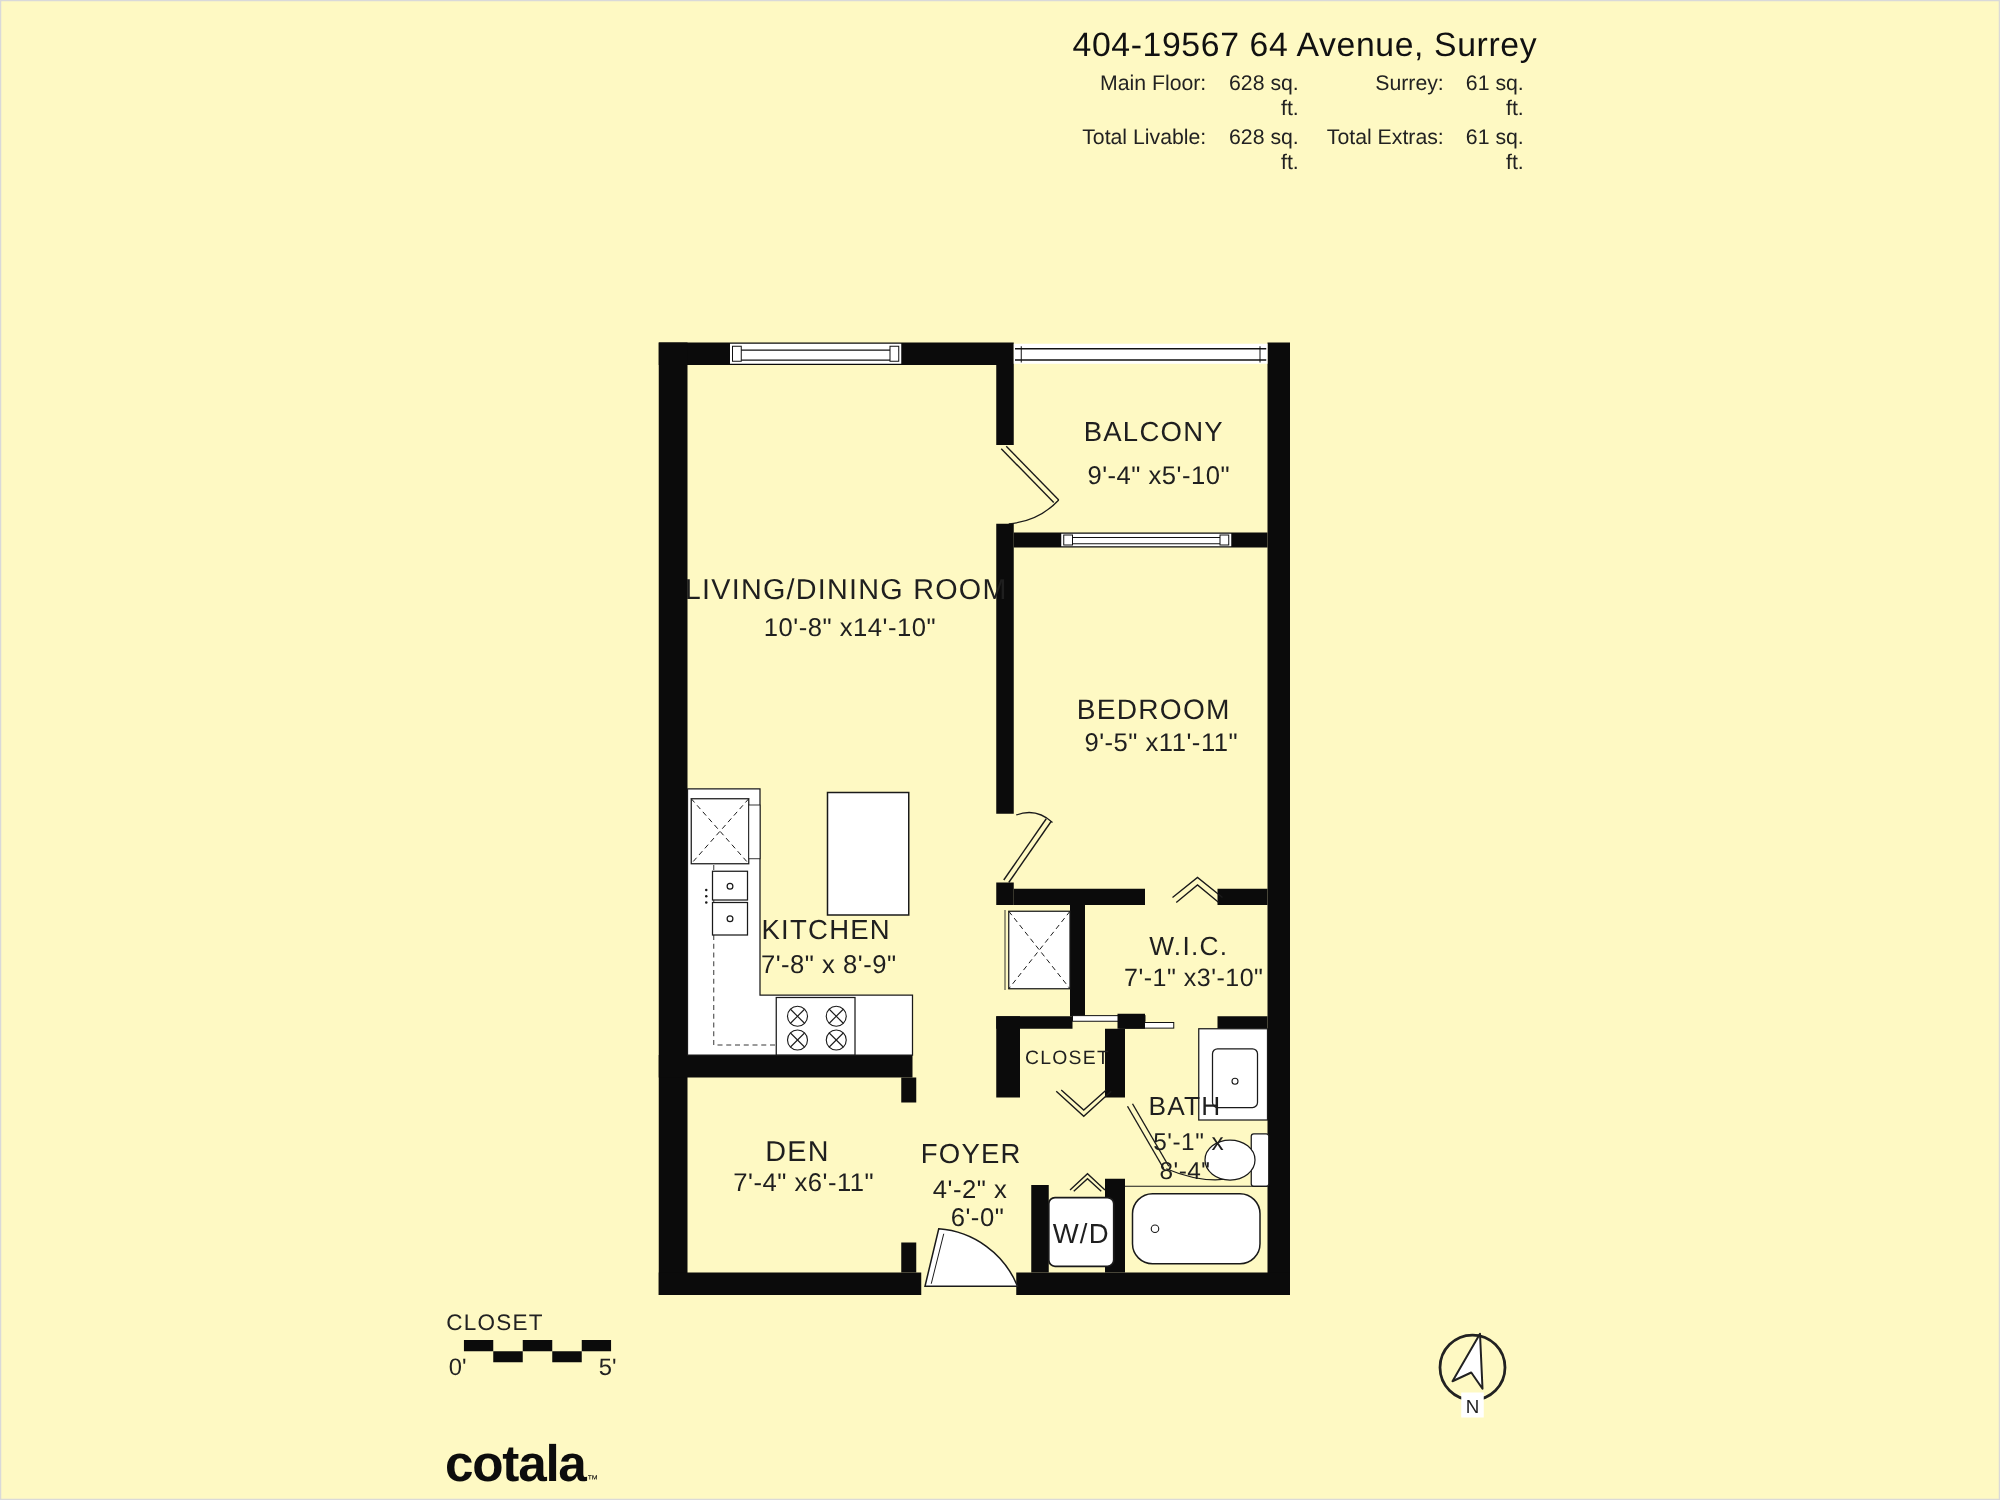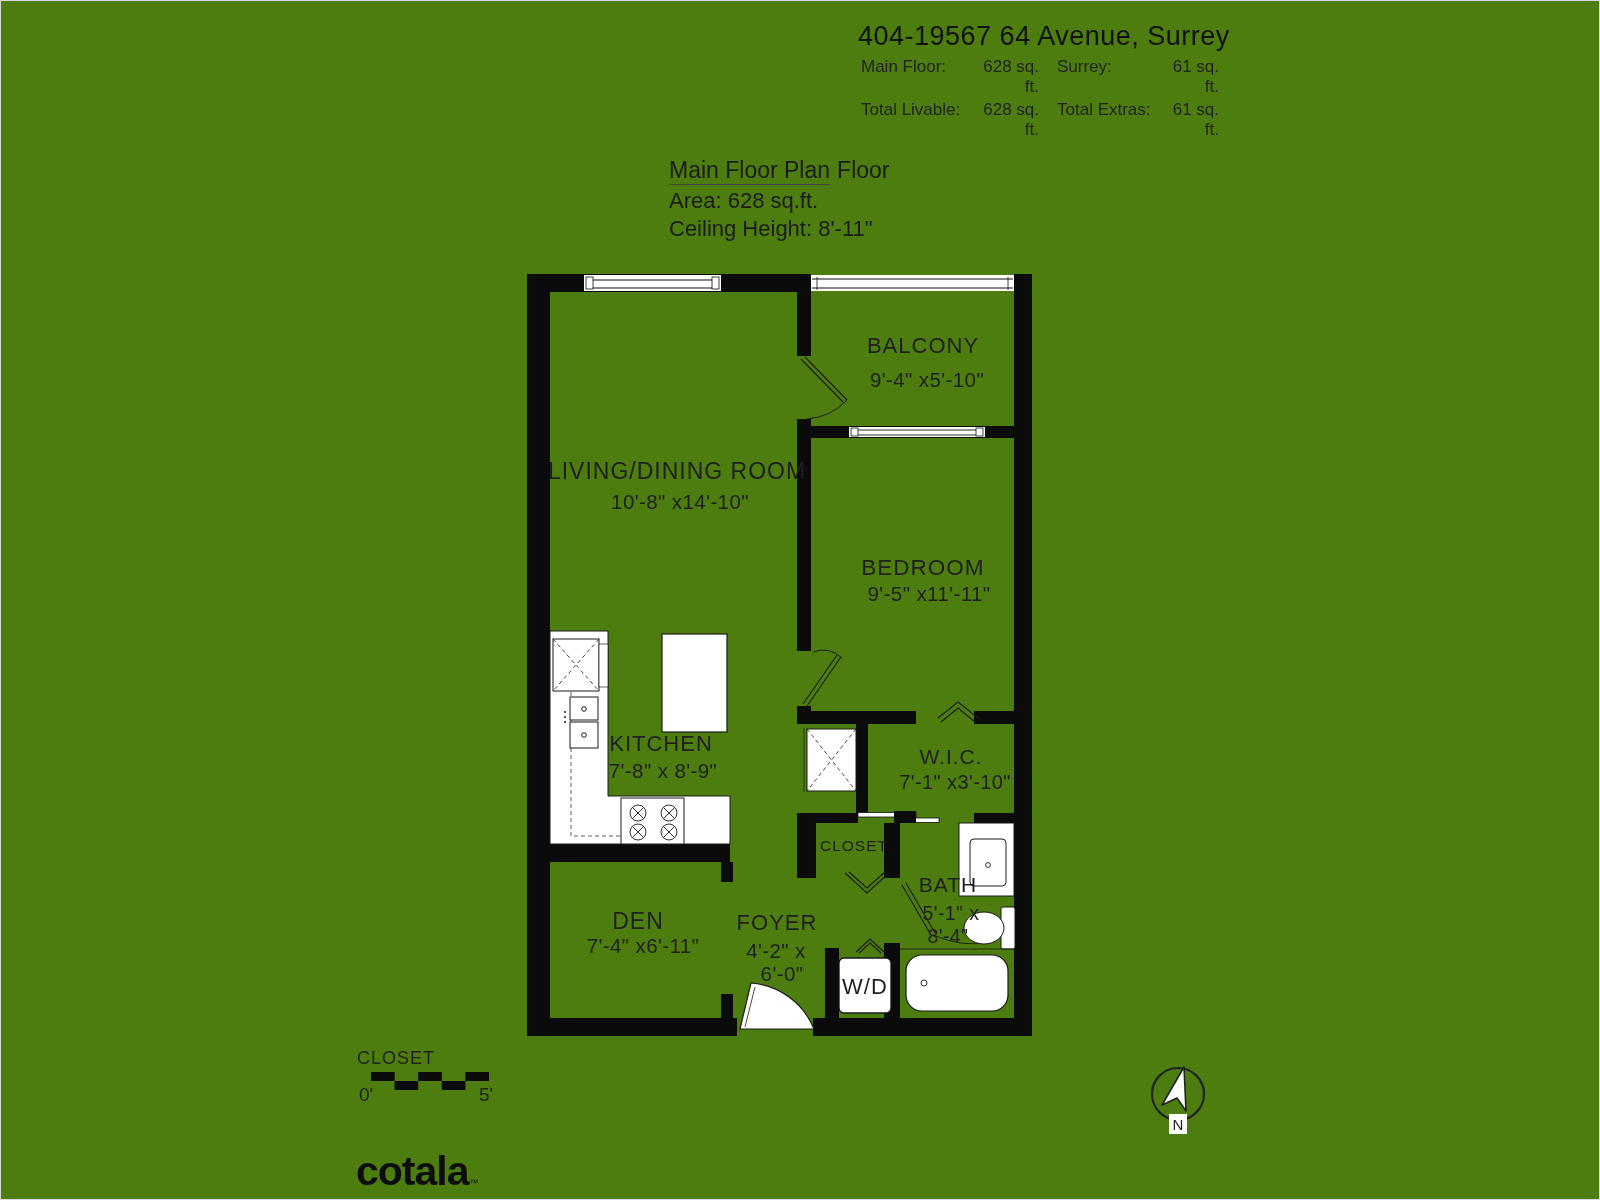--- a/index.html
+++ b/index.html
@@ -1,23 +1,23 @@
 <!DOCTYPE html>
 <html><head>
 <meta charset="utf-8">
 <style>
   html,body{margin:0;padding:0;background:#ffffff;}
-  .page{position:relative;width:1600px;height:1200px;background:#4d7c0f;overflow:hidden;
+  .page{position:relative;width:1600px;height:1200px;background:#fef9c3;overflow:hidden;
         font-family:"Liberation Sans", sans-serif;color:#1f1f1f;box-sizing:border-box;
         border:1px solid #d9d9d9;text-decoration:underline;}
   
   .hdr-title{position:absolute;left:857px;top:20px;font-size:27px;letter-spacing:.5px;color:#111;}
   .hdr-stats{position:absolute;left:860px;top:56px;display:grid;
              grid-template-columns:104px 74px 116px 64px;row-gap:3px;font-size:17px;color:#222;}
-  .hdr-stats .lbl{text-align:left;}
+  .hdr-stats .lbl{text-align:right;}
   .hdr-stats .val{text-align:right;}
   .hdr-stats .lbl2{padding-left:18px;}
   
   .plan-title{position:absolute;left:668px;top:155px;font-size:22px;color:#1b1b1b;line-height:28px;}
   .plan-title .l1{font-size:23px;margin-bottom:3px;}
   .plan-title .u{border-bottom:1.6px solid #444;padding-bottom:1px;}
   .plan-title .suffix{padding-left:7px;}
   
   svg.floorplan{position:absolute;left:515px;top:270px;width:517px;height:766px;}
   svg text{font-family:"Liberation Sans", sans-serif;fill:#1f1f1f;}
@@ -46,27 +46,20 @@
     <span class="lbl">Main Floor:</span>
     <span class="val">628 sq. ft.</span>
     <span class="lbl lbl2">Surrey:</span>
     <span class="val">61 sq. ft.</span>
     <span class="lbl">Total Livable:</span>
     <span class="val">628 sq. ft.</span>
     <span class="lbl lbl2">Total Extras:</span>
     <span class="val">61 sq. ft.</span>
   </div>
 
-  <div class="plan-title">
-    <div class="l1">
-      <span class="u">Main Floor Plan</span><span class="suffix">Floor</span>
-    </div>
-    <div>Area: 628 sq.ft.</div>
-    <div>Ceiling Height: 8'-11"</div>
-  </div>
 
   <svg class="floorplan" viewBox="515 270 517 766">
 
     <g fill="#0b0b0b">
       <rect x="526" y="273" width="284" height="18"></rect>
       <rect x="526" y="273" width="23" height="762"></rect>
       <rect x="1013" y="273" width="18" height="762"></rect>
       <rect x="526" y="1017" width="210" height="18"></rect>
       <rect x="812" y="1017" width="219" height="18"></rect>
       <rect x="796" y="291" width="14" height="64"></rect>

